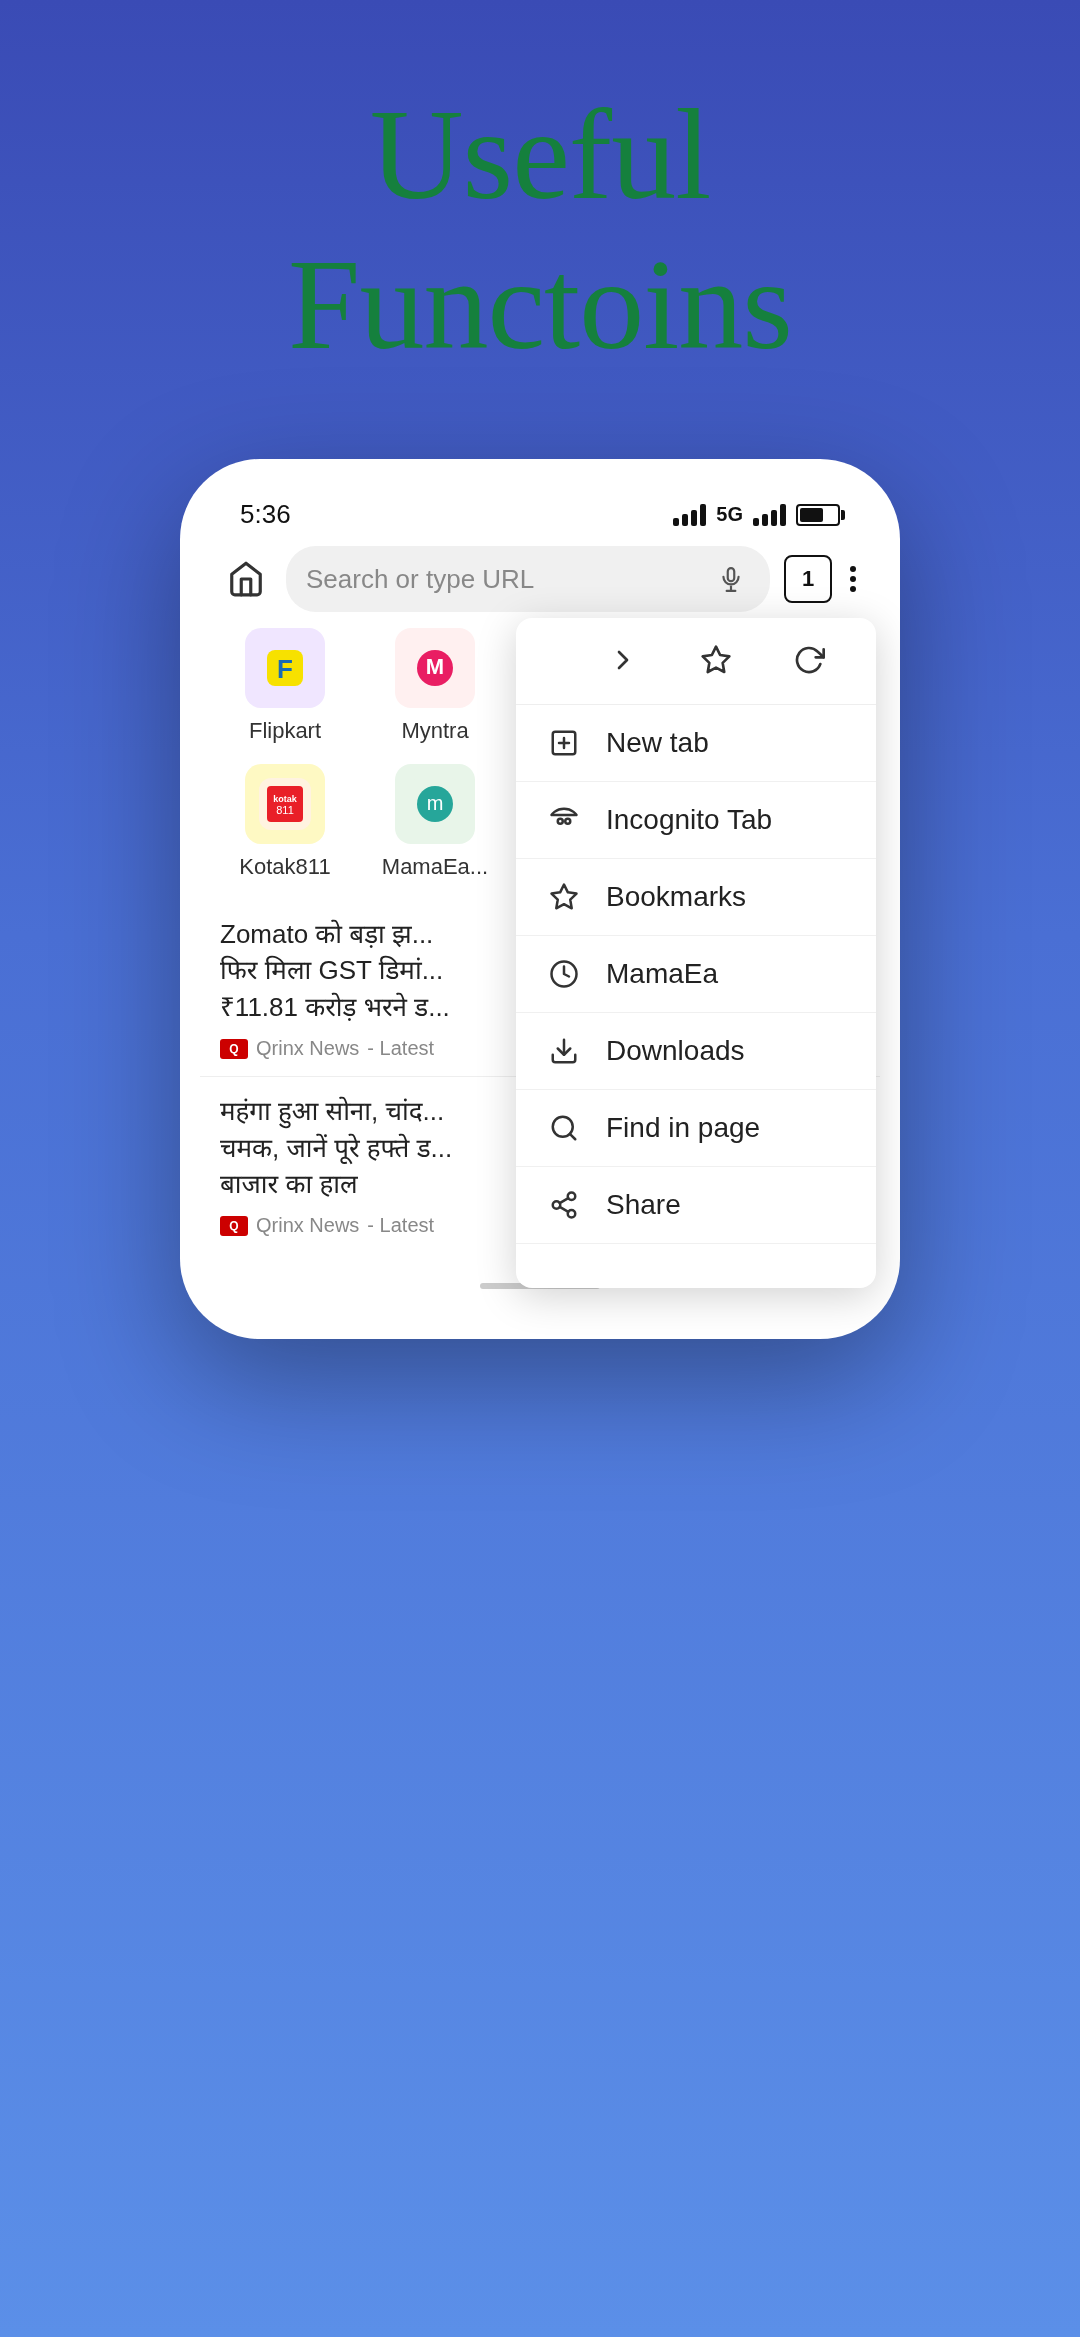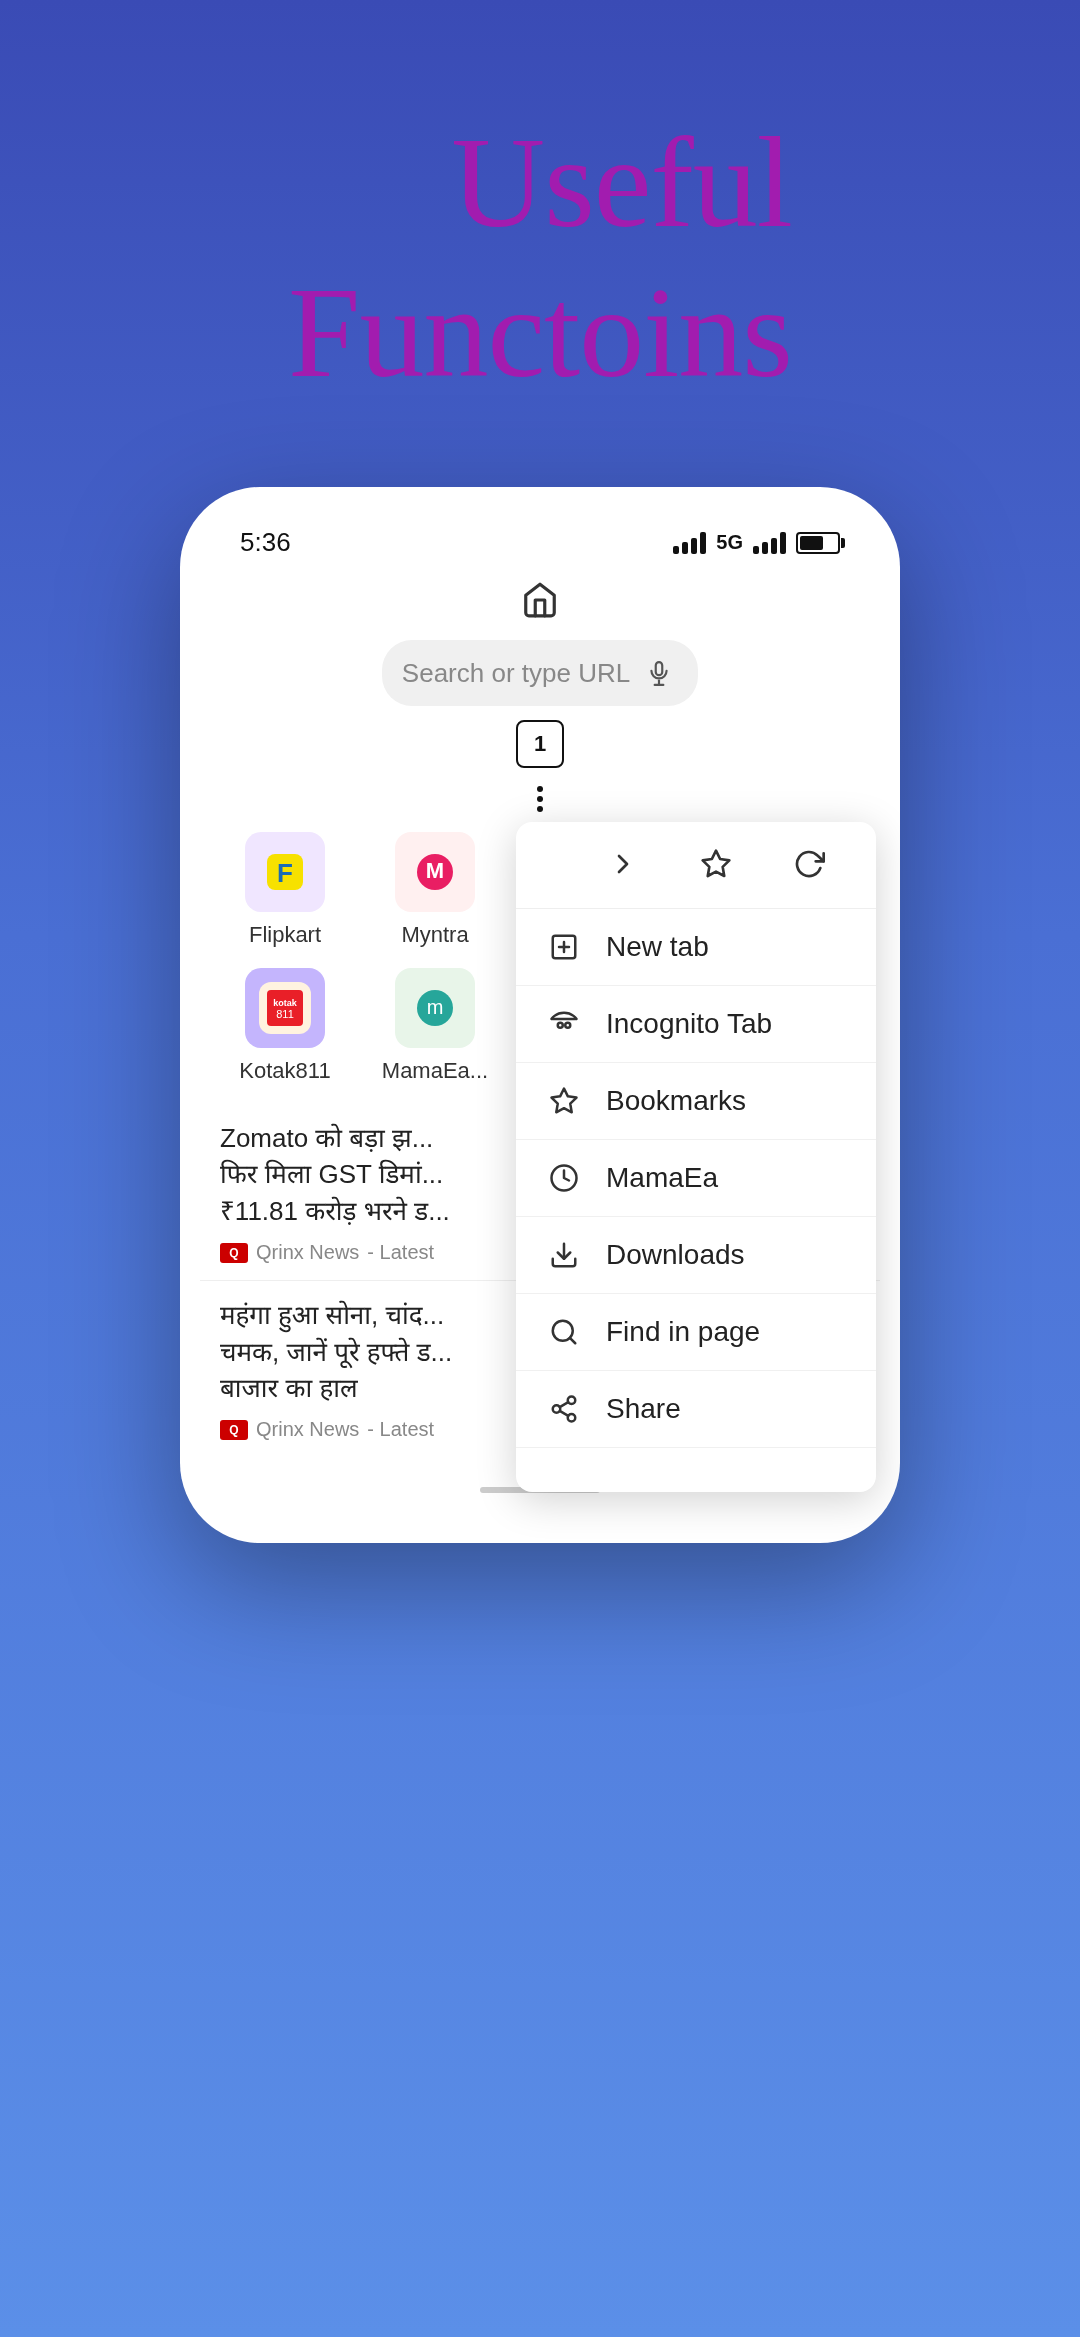--- a/index.html
+++ b/index.html
@@ -7,23 +7,23 @@
       width: 1080px;
       height: 2337px;
       background: linear-gradient(180deg, #3a4bb5 0%, #4a6fd4 40%, #5b8fe8 100%);
       display: flex;
       flex-direction: column;
       align-items: center;
       font-family: 'Segoe UI', Arial, sans-serif;
       overflow: hidden;
     }
     .hero-title {
-      margin-top: 108px;
-      text-align: right;
-      color: #a21caf;
+      margin-top: 80px;
+      text-align: center;
+      color: #15803d;
       font-size: 130px;
       font-weight: 300;
       font-family: Georgia, serif;
       line-height: 1.15;
       letter-spacing: -1px;
     }
     .phone-wrapper {
       margin-top: 80px;
       width: 720px;
       background: white;
@@ -90,21 +90,20 @@
       font-size: 20px;
       font-weight: 700;
       color: #111;
     }
     
     .browser-bar {
       display: flex;
       align-items: center;
       padding: 0 20px 16px 20px;
       gap: 14px;
-      flex-direction: column;
     }
     .home-icon-wrap {
       width: 52px;
       height: 52px;
       display: flex;
       align-items: center;
       justify-content: center;
     }
     .search-bar {
       flex: 1;
@@ -362,21 +361,21 @@
             <svg width="52" height="52" viewBox="0 0 52 52">
               <rect width="52" height="52" rx="12" fill="#fff0f0"></rect>
               <circle cx="26" cy="26" r="18" fill="#e91e63"></circle>
               <text x="26" y="32" text-anchor="middle" font-size="22" font-weight="bold" fill="white">M</text>
             </svg>
           </div>
           <span class="shortcut-label">Myntra</span>
         </div>
 
         <div class="shortcut-item">
-          <div class="shortcut-icon" style="background:#c4b5fd;">
+          <div class="shortcut-icon" style="background:#fef9c3;">
             <svg width="52" height="52" viewBox="0 0 52 52">
               <rect width="52" height="52" rx="12" fill="#fff3e0"></rect>
               <rect x="8" y="8" width="36" height="36" rx="4" fill="#e91f28"></rect>
               <text x="26" y="24" text-anchor="middle" font-size="9" fill="white" font-weight="bold">kotak</text>
               <text x="26" y="36" text-anchor="middle" font-size="11" fill="white">811</text>
             </svg>
           </div>
           <span class="shortcut-label">Kotak811</span>
         </div>
 

